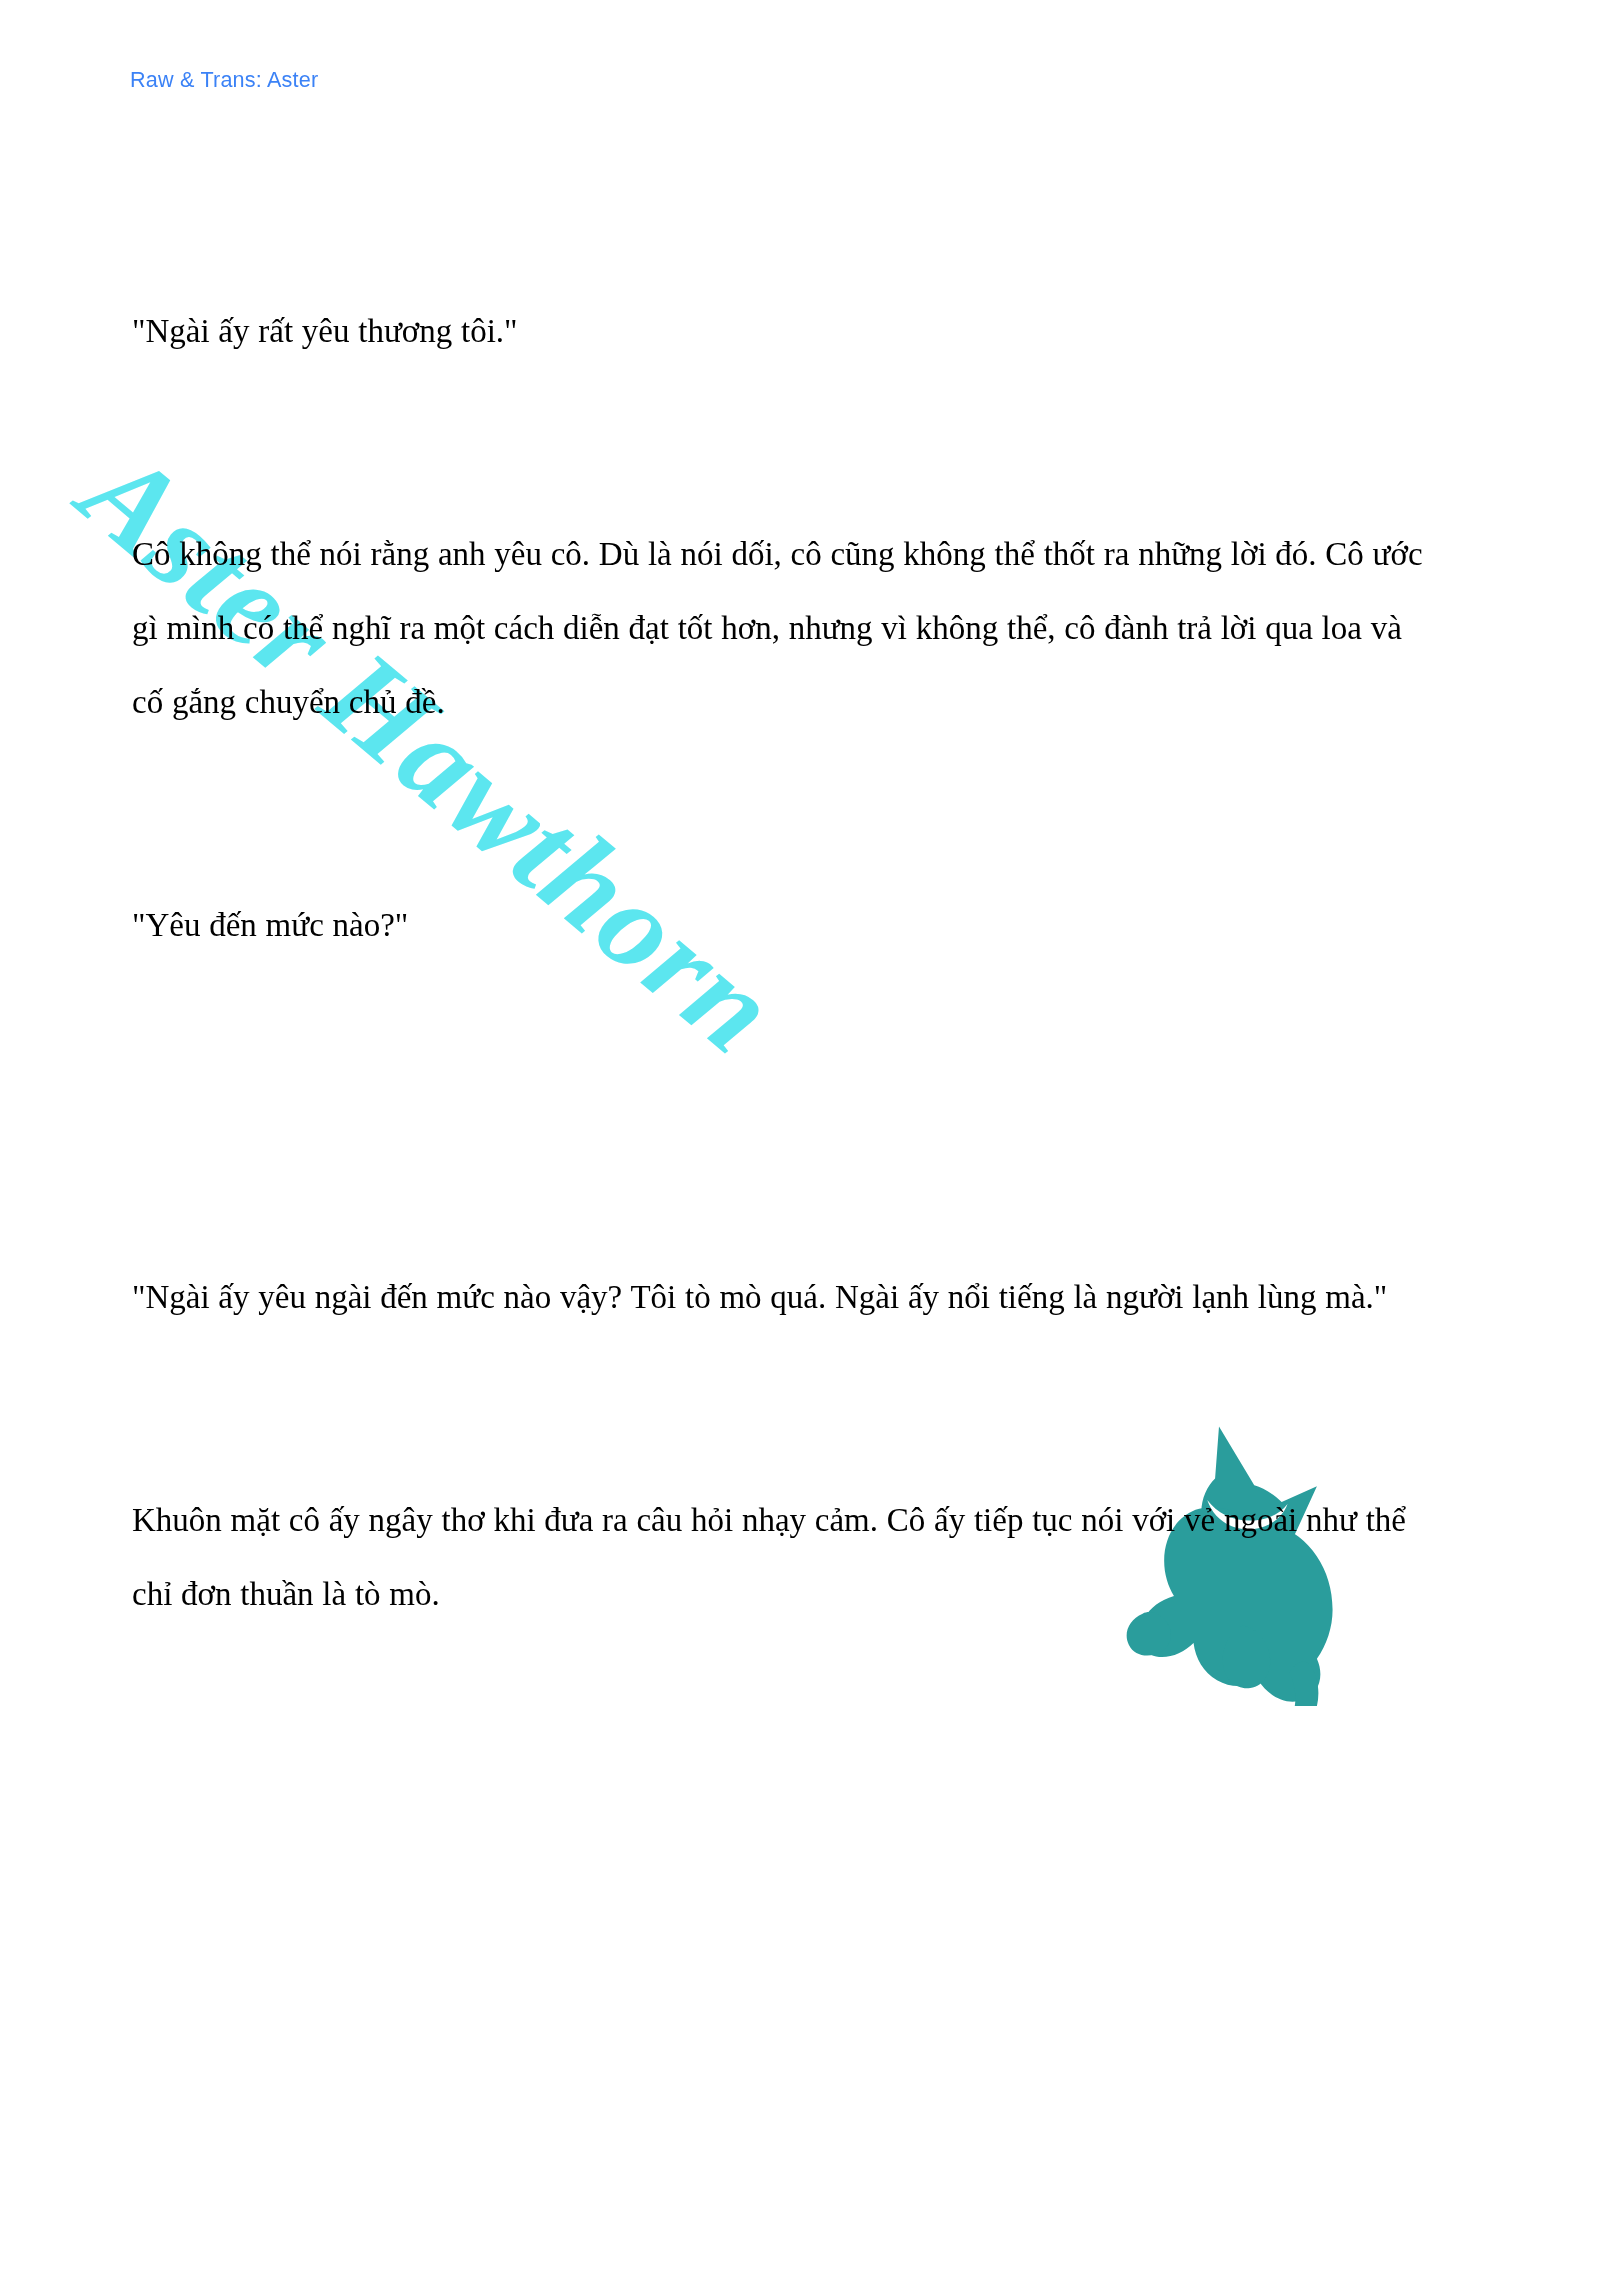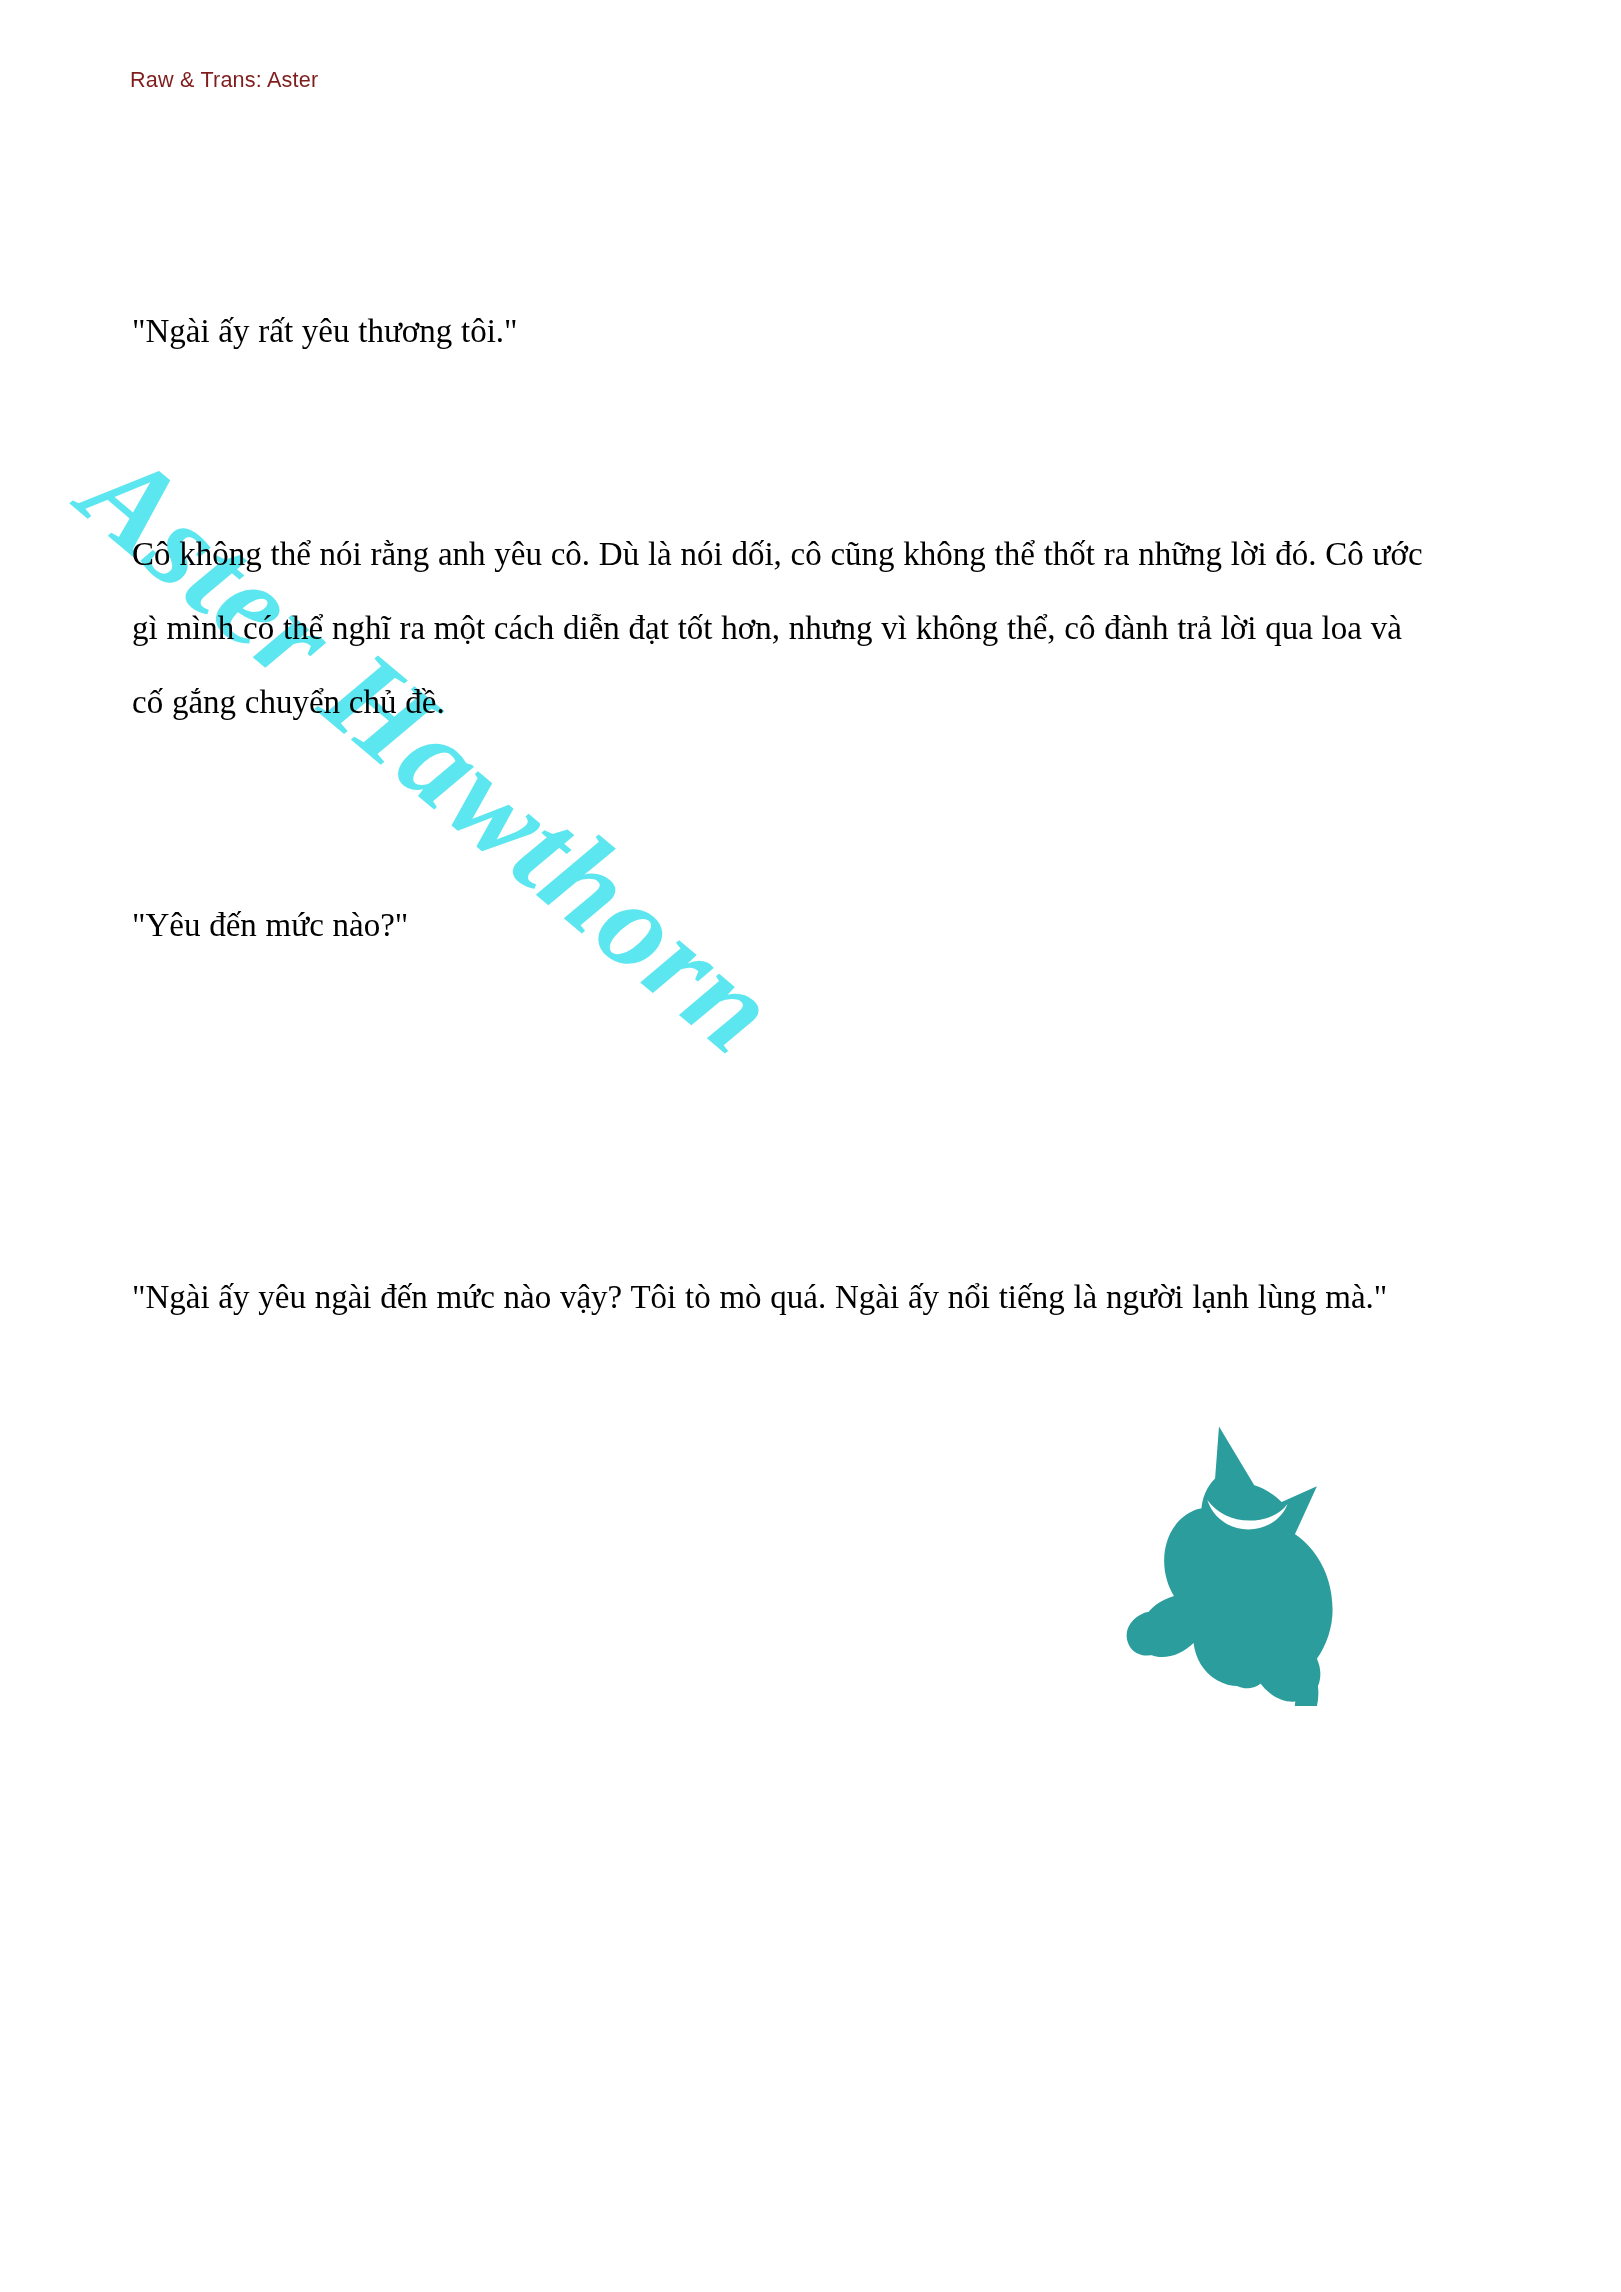--- a/index.html
+++ b/index.html
@@ -17,21 +17,21 @@
   }
 
   
   .header {
     position: absolute;
     left: 130px;
     top: 67px;
     font-family: "Liberation Sans", "DejaVu Sans", sans-serif;
     font-size: 21.6px;
     font-weight: 400;
-    color: #7f1d1d;
+    color: #3b82f6;
     letter-spacing: 0.2px;
     white-space: nowrap;
   }
 
   
   .body-col {
     position: absolute;
     left: 132px;
     top: 294px;
     width: 1304px;
@@ -138,17 +138,18 @@
 
     <div class="gap-2"></div>
 
 
     <div class="gap-2"></div>
 
     <p class="para">"Ngài ấy yêu ngài đến mức nào vậy? Tôi tò mò quá. Ngài ấy nổi tiếng là người lạnh lùng mà."</p>
 
     <div class="gap-2"></div>
 
+    <p class="para">Khuôn mặt cô ấy ngây thơ khi đưa ra câu hỏi nhạy cảm. Cô ấy tiếp tục nói với vẻ ngoài như thể chỉ đơn thuần là tò mò.</p>
 
   </div>
 
 </div>
 
 
 </body></html>

